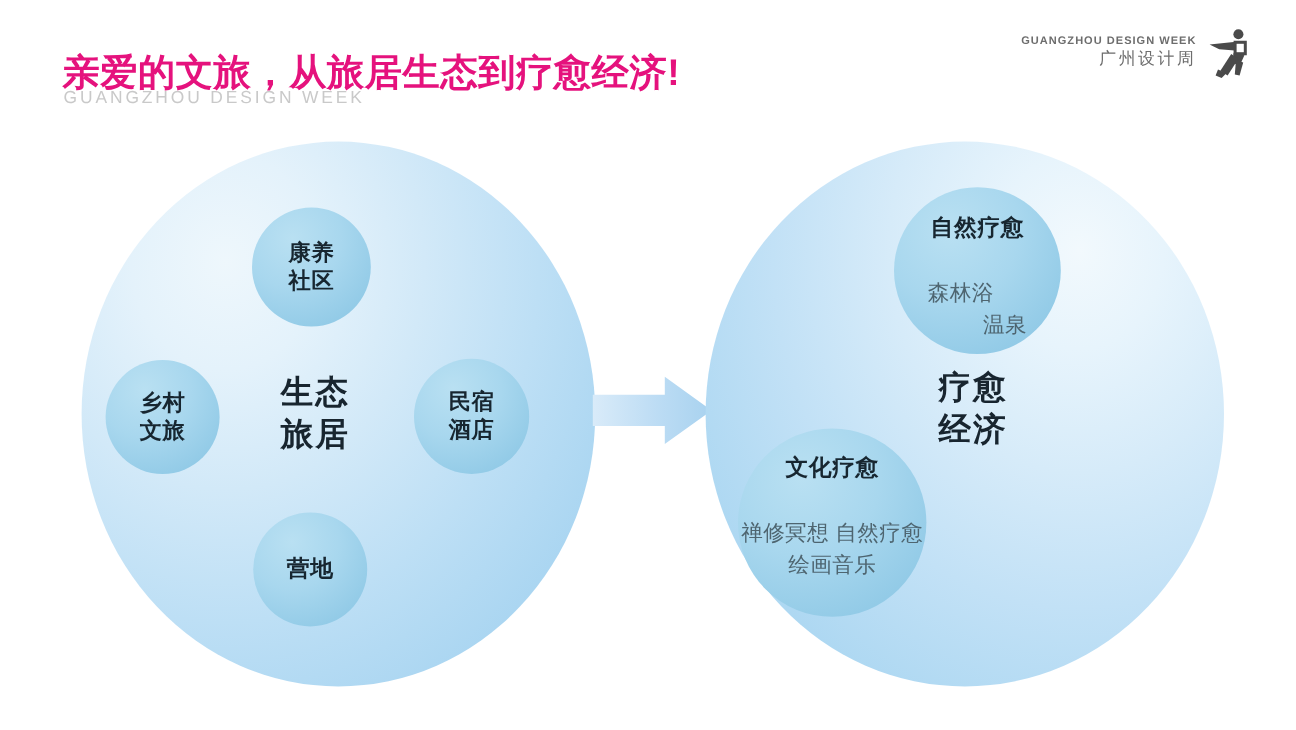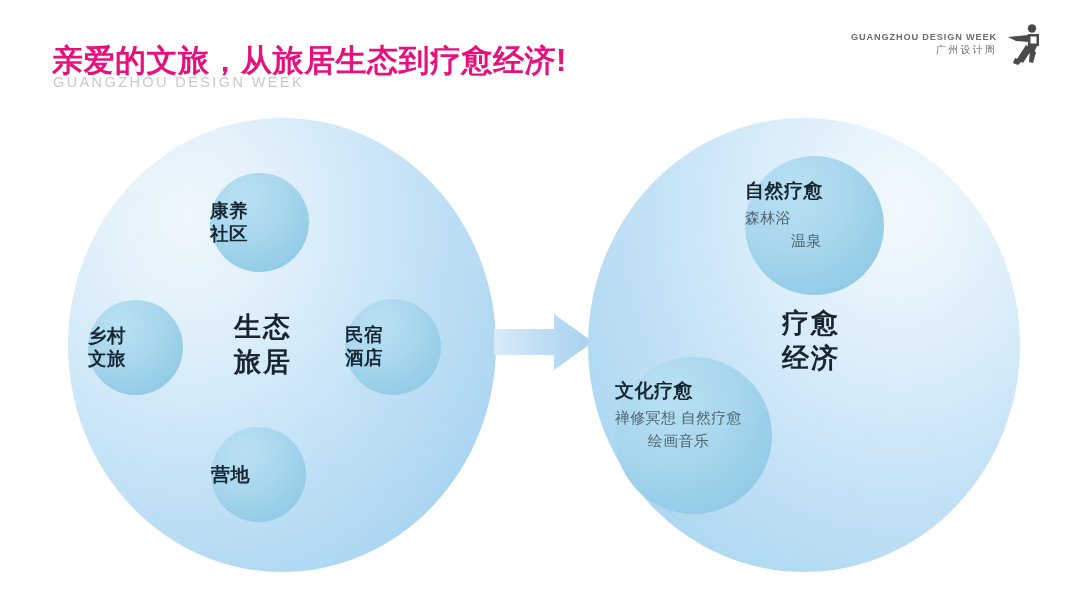--- a/index.html
+++ b/index.html
@@ -62,21 +62,21 @@
     line-height: 1.35;
   }
   .logo-en {
     font-size: 9.2px;
     font-weight: bold;
     color: #6d6d6d;
     letter-spacing: 0.85px;
     white-space: nowrap;
   }
   .logo-cn {
-    font-size: 10px;
+    font-size: 14px;
     color: #6d6d6d;
     letter-spacing: 2.2px;
     white-space: nowrap;
     font-family: Liberation Serif, serif;
   }
   .logo-mark { width: 38px; height: 44px; display: block; }
 
   
   .big-circle {
     position: absolute;
@@ -100,36 +100,37 @@
                 #f2f9fd 0%, #e7f4fc 16%, #d6ebf9 36%,
                 #c2e1f6 58%, #aed8f2 80%, #a6d4f0 100%);
   }
 
   
   .bubble {
     position: absolute;
     border-radius: 50%;
     display: flex;
     flex-direction: column;
-    align-items: flex-start;
+    align-items: center;
     justify-content: center;
     text-align: center;
     background: radial-gradient(circle at 34% 26%,
                 #b9e0f2 0%, #a8d7ee 42%, #93cbe7 78%, #8ac6e4 100%);
+    gap: 24px;
   }
   .bubble-title {
     font-size: 19px;
     font-weight: bold;
     color: #172630;
     line-height: 1.22;
     letter-spacing: 0.5px;
   }
   .bubble-title.two-line { font-size: 18.5px; }
   .bubble-sub {
-    font-size: 15px;
+    font-size: 18px;
     color: #4e6570;
     line-height: 1.5;
     letter-spacing: 0.3px;
     margin-top: 5px;
   }
   .bubble-sub .row { white-space: nowrap; }
   .bubble-sub .row.gap { letter-spacing: 0.3px; }
   .bubble-sub .row.indent-right { padding-left: 46px; }
   .bubble-sub .row.indent-left { padding-right: 6px; text-align: left; }
 

